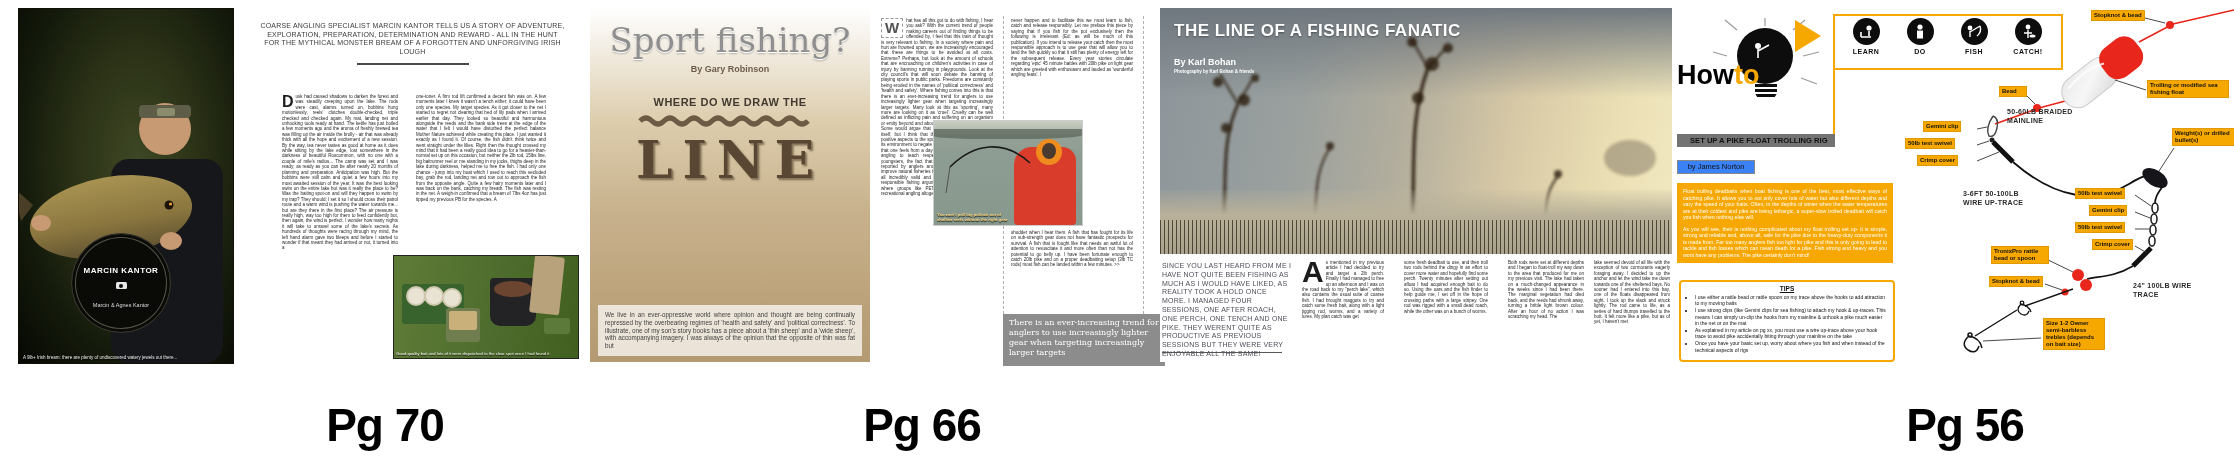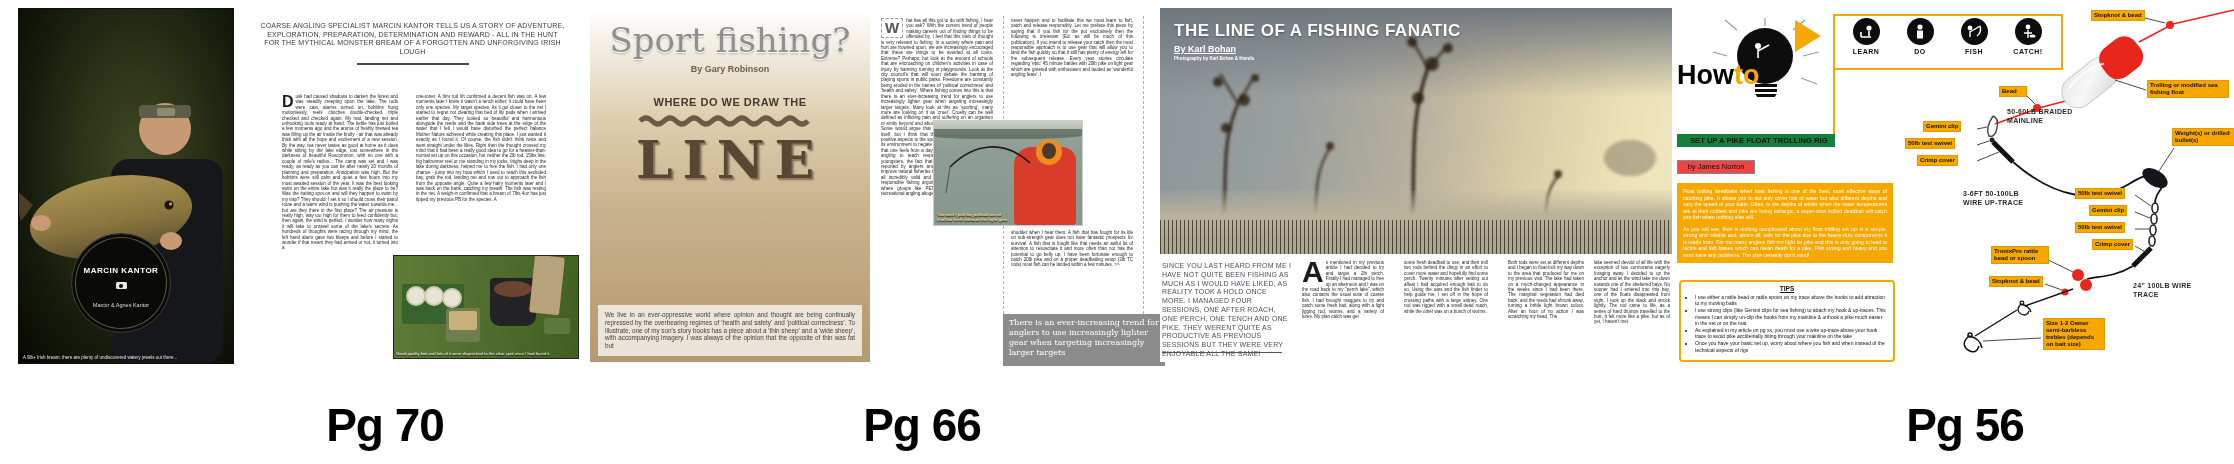--- a/index.html
+++ b/index.html
@@ -85,21 +85,21 @@
   #s72{left:1160px;width:512px;}
   #ph72{position:absolute;left:0;top:0;width:512px;height:246px;overflow:hidden;
     background:linear-gradient(100deg,#8d959b 0%,#9aa09e 28%,#b3ae9d 48%,#d8c9a6 68%,#eadfb4 86%,#f2e8c0 100%);}
   #ph72 .fog{position:absolute;left:0;top:0;right:0;height:90px;background:linear-gradient(#70787f,rgba(120,128,130,0));}
   #ph72 .water{position:absolute;left:0;bottom:0;right:0;height:64px;
     background:linear-gradient(rgba(190,185,160,.1),#b9b199 40%,#a9a28c);}
   #ph72 .reeds{position:absolute;left:0;bottom:0;right:0;height:34px;opacity:.85;
     background:repeating-linear-gradient(90deg,rgba(40,32,20,.85) 0 1px,rgba(40,32,20,0) 1px 4px);}
   #p72T{position:absolute;left:14px;top:12px;width:300px;color:#fff;}
   #p72T .h{font:bold 17px/21px "Liberation Sans",sans-serif;letter-spacing:.5px;text-shadow:0 1px 2px rgba(0,0,0,.4);}
-  #p72T .b{margin-top:3px;font:bold 9px "Liberation Sans",sans-serif;text-decoration:underline;}
+  #p72T .b{margin-top:16px;font:bold 9px "Liberation Sans",sans-serif;}
   #p72T .c{margin-top:2px;font:bold 4.5px/5.5px "Liberation Sans",sans-serif;width:90px;}
   #p72sf{position:absolute;left:2px;top:254px;width:130px;font:7px/8.8px "Liberation Sans",sans-serif;
          color:#4d4d58;letter-spacing:.2px;}
   #p72rule{position:absolute;left:2px;top:344px;width:120px;border-top:1px solid #555;}
   #c72a{left:142px;top:252px;width:82px;height:100px;}
   #c72b{left:244px;top:252px;width:84px;height:100px;}
   #c72c{left:348px;top:252px;width:76px;height:100px;}
   #c72d{left:434px;top:252px;width:76px;height:100px;}
   .dcA::first-letter{float:left;font-size:30px;line-height:24px;font-weight:bold;padding:0 2px 0 0;}
 
@@ -113,25 +113,25 @@
   #howto{position:absolute;left:0px;top:42px;font:bold 27px "Liberation Sans",sans-serif;color:#000;}
   #howto .to{color:#F6A800;}
   #steps-frame{position:absolute;left:156px;top:6px;width:226px;height:52px;border:2px solid #F6A800;}
   #steps-conn{position:absolute;left:156px;top:58px;width:2px;height:70px;background:#F6A800;}
   #arrow82{position:absolute;left:118px;top:12px;width:0;height:0;
     border-left:26px solid #F6A800;border-top:16px solid transparent;border-bottom:16px solid transparent;}
   .step{position:absolute;top:10px;width:54px;text-align:center;}
   .step .cir{width:27px;height:27px;margin:0 auto;border-radius:50%;background:#0d0d0d;position:relative;}
   .step .lbl{margin-top:3px;font:bold 7px "Liberation Sans",sans-serif;letter-spacing:.5px;color:#111;}
   .fig{position:absolute;left:50%;top:50%;transform:translate(-50%,-50%);}
-  #titlebar82{position:absolute;left:0;top:126px;width:158px;height:13px;background:#15803d;
+  #titlebar82{position:absolute;left:0;top:126px;width:158px;height:13px;background:#737373;
     font:bold 7.6px/13px "Liberation Sans",sans-serif;color:#111;padding-left:13px;box-sizing:border-box;}
   #tbsq{position:absolute;left:4px;top:130px;width:5px;height:5px;background:#111;transform:rotate(45deg);}
   #byline82{position:absolute;left:0;top:152px;width:76px;height:12px;border:1px solid #888;
-    font:7.5px/12px "Liberation Sans",sans-serif;color:#111;text-align:center;background:#ef4444;}
+    font:7.5px/12px "Liberation Sans",sans-serif;color:#111;text-align:center;background:#3b82f6;}
   #intro82{position:absolute;left:0;top:175px;width:204px;background:#F6A800;padding:5px 6px;
     font:5.2px/6.5px "Liberation Sans",sans-serif;color:#fff;text-align:justify;}
   #intro82 .p2{margin-top:5px;}
   #tips82{position:absolute;left:2px;top:272px;width:200px;height:72px;background:#fff;
     border:2px solid #F6A800;border-radius:4px;padding:3px 6px;}
   #tips82 .th{text-align:center;font:bold 6.5px "Liberation Sans",sans-serif;text-decoration:underline;color:#111;}
   #tips82 ul{margin:2px 0 0 8px;padding:0;}
   #tips82 li{font:5px/6.2px "Liberation Sans",sans-serif;color:#111;margin-bottom:1px;}
   .tag{position:absolute;background:#F6A800;color:#111;font:bold 6px/7px "Liberation Sans",sans-serif;
        padding:2px 3px;white-space:normal;box-shadow:0 0 0 1px #e09a00 inset;}

